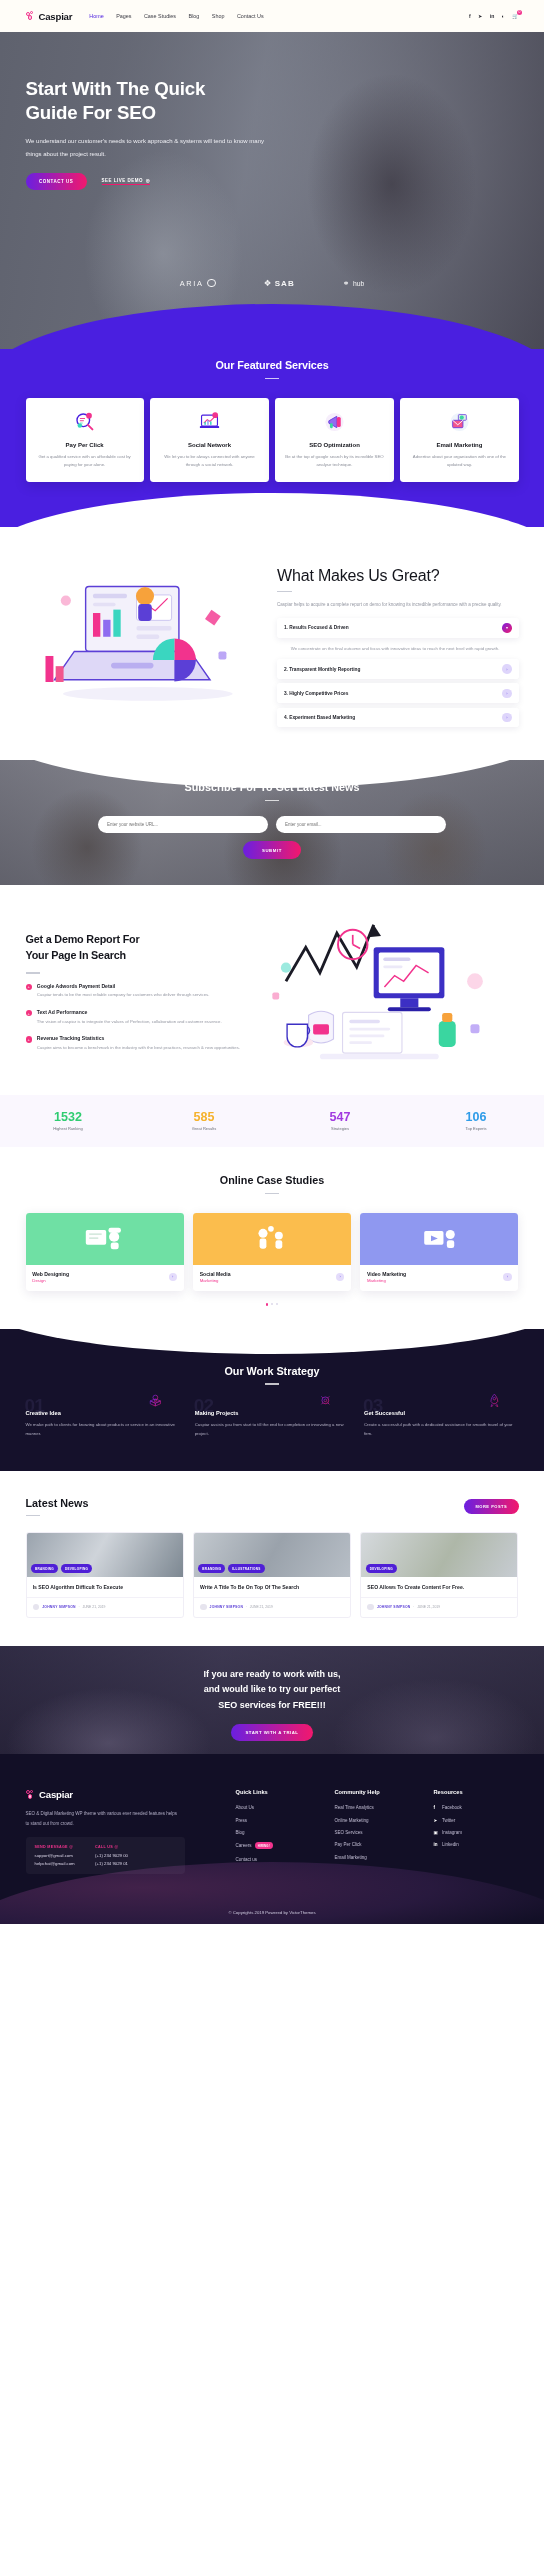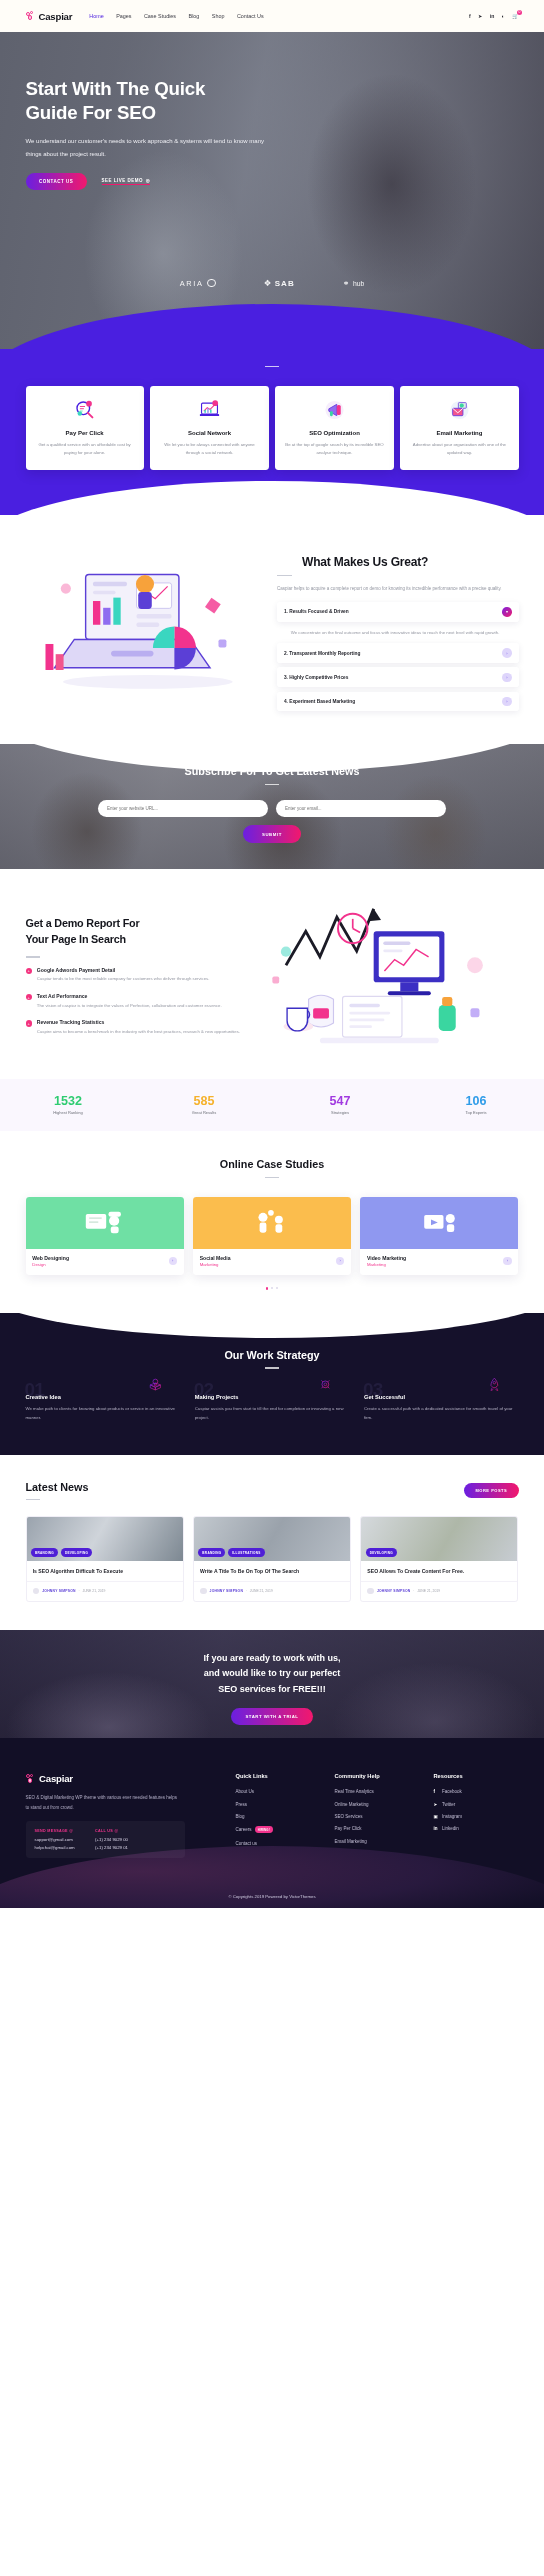--- a/index.html
+++ b/index.html
@@ -100,21 +100,21 @@
   .svc-card h3 { font-size:6px; color:#14151c; margin-top:6.8px; font-weight:bold; }
   .svc-card p { font-size:4.3px; line-height:2; color:#8b8e99; margin-top:4.5px; }
   .dots { display:flex; justify-content:center; gap:2.8px; margin-top:14.7px; position:relative; z-index:4;}
   .dot { width:2.3px;height:2.3px;border-radius:50%;background:rgba(255,255,255,.45); }
   .dot.on { background:#fff; width:2.8px;height:2.8px; }
 
   
   .great { padding:34px 0 28px; display:flex; gap:13.6px; align-items:flex-start; }
   .great-art { width:238px; height:147px; position:relative; }
   .great-right { flex:1; padding-top:5.7px; }
-  .great-right h2 { font-size:12px; color:#14151c; font-weight:bold; letter-spacing:-0.2px;margin-left:25px;}
+  .great-right h2 { font-size:16px; color:#14151c; font-weight:normal; letter-spacing:-0.2px;}
   .dv-l { width:14.7px;height:1.1px;background:#c9ccd6;margin:6.8px 0 0; }
   .great-right > p { font-size:4.5px; line-height:2.1; color:#9396a1; margin-top:8px; }
   .acc { margin-top:8px; }
   .acc-item {
     background:#fff; border-radius:2.8px; box-shadow:0 1.7px 6.8px rgba(30,10,80,.08);
     padding:5.1px 6.8px; display:flex; align-items:center; margin-bottom:4.5px;
   }
   .acc-item span.t { font-size:4.8px; color:#1d1e26; font-weight:bold; }
   .acc-btn {
     margin-left:auto; width:9.6px;height:9.6px;border-radius:50%;
@@ -326,20 +326,21 @@
     <span class="brand">
       <span style="font-size:8px;">⚭</span>
       <span class="bn b3">hub</span>
     </span>
   </div>
 </section>
 
 <section class="services">
   <div class="wrap">
     <div class="sec-title-w">
+      <h2>Our Featured Services</h2>
       <div class="divider"></div>
     </div>
     <div class="svc-grid">
       <div class="svc-card">
         <div class="svc-ico">
           <svg width="24" height="24" viewBox="0 0 42 42">
               <circle cx="18" cy="18" r="11" fill="#fff" stroke="#4a1fe0" stroke-width="2.4"></circle>
               <rect x="12" y="14" width="9" height="1.6" fill="#f2338d"></rect>
               <rect x="12" y="18" width="7" height="1.6" fill="#f2338d"></rect>
               <rect x="12" y="22" width="5" height="1.6" fill="#6fe0c0"></rect>

